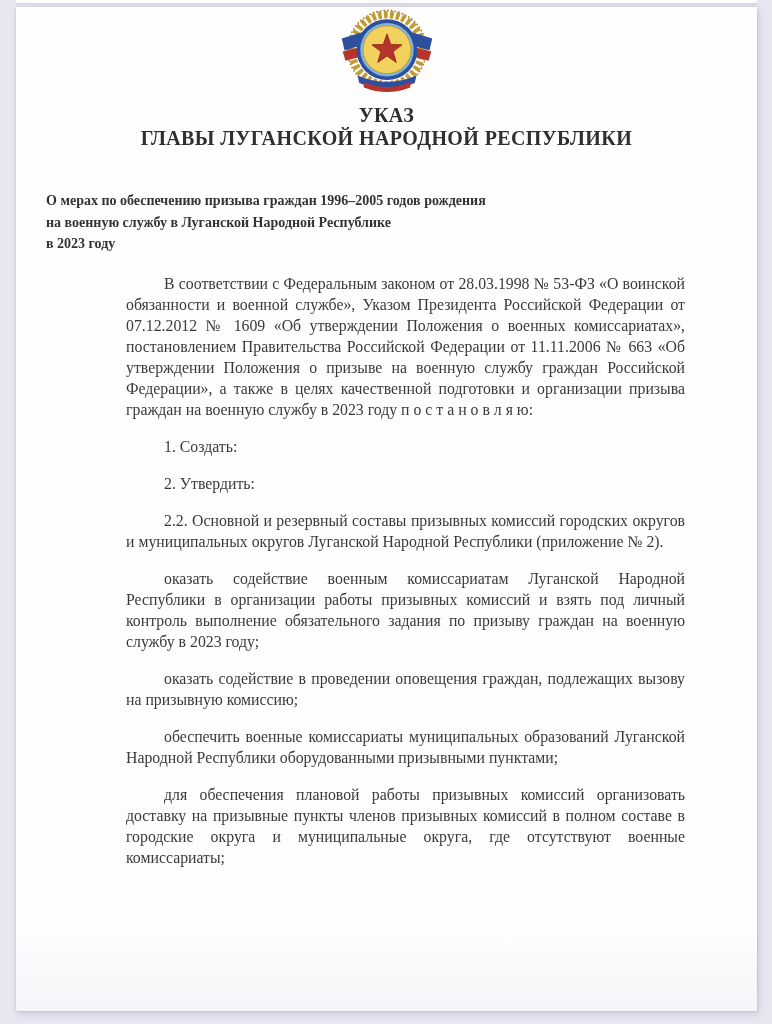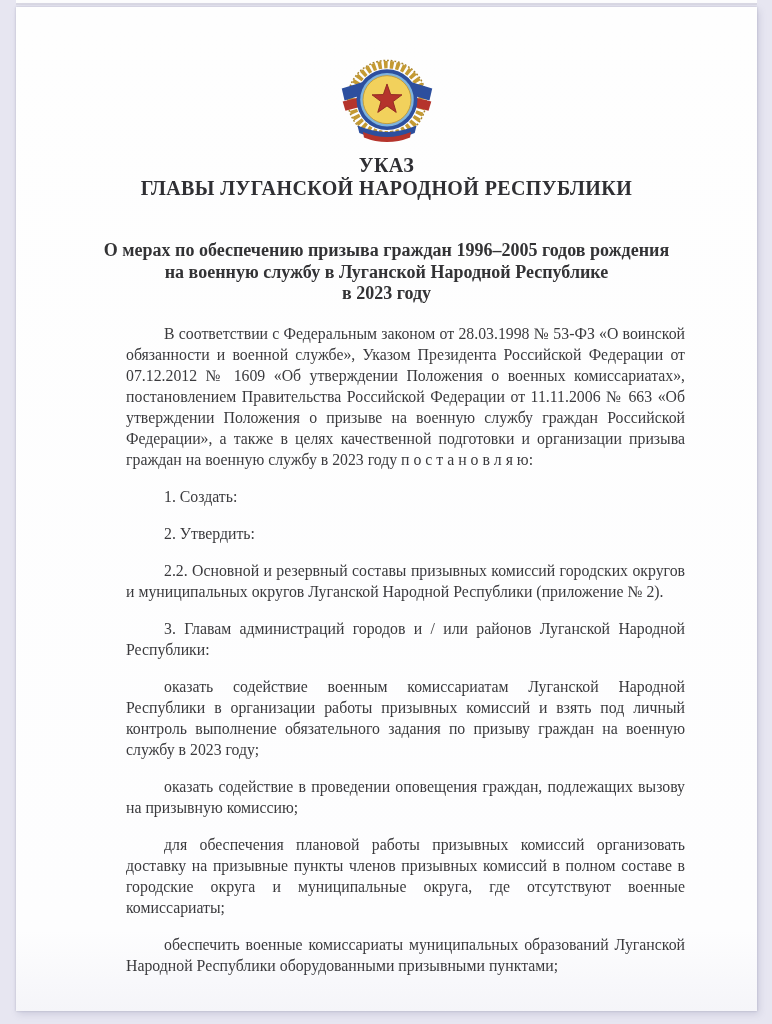--- a/index.html
+++ b/index.html
@@ -23,40 +23,38 @@
     }
     .page {
       position: absolute;
       left: 16px;
       top: 7px;
       width: 741px;
       height: 1004px;
       background: linear-gradient(#fefefe 0%, #fdfdfe 92%, #f5f5f9 100%);
       box-shadow: 0 0 2px rgba(110,110,140,.35), 2px 3px 7px rgba(110,110,150,.22);
       box-sizing: border-box;
-      padding-top: 50px;
     }
     .emblem {
       width: 96px;
       height: 89px;
       margin: 0 auto 8px auto;
     }
     .doc-title {
       margin: 0;
       text-align: center;
       font-size: 20px;
       font-weight: bold;
       line-height: 1.15;
       letter-spacing: 0.4px;
       color: #2f2f33;
     }
     .doc-subject {
       margin: 40px 30px 0 30px;
-      text-align: center;
-      font-size: 18px;
+      font-size: 14px;
       font-weight: bold;
       line-height: 21.5px;
       color: #333335;
     }
     .body-col {
       margin: 18px 56px 0 94px;
       font-size: 15.8px;
       line-height: 21px;
       text-align: justify;
       color: #3a3a3d;
@@ -106,20 +104,19 @@
     <span>О мерах по обеспечению призыва граждан 1996–2005 годов рождения</span><br>
     <span>на военную службу в Луганской Народной Республике</span><br>
     <span>в 2023 году</span>
   </div>
 
   <div class="body-col">
     <p>В соответствии с Федеральным законом от 28.03.1998 № 53-ФЗ «О воинской обязанности и военной службе», Указом Президента Российской Федерации от 07.12.2012 № 1609 «Об утверждении Положения о военных комиссариатах», постановлением Правительства Российской Федерации от 11.11.2006 № 663 «Об утверждении Положения о призыве на военную службу граждан Российской Федерации», а также в целях качественной подготовки и организации призыва граждан на военную службу в 2023 году п о с т а н о в л я ю:</p>
     <p>1. Создать:</p>
     <p>2. Утвердить:</p>
     <p>2.2. Основной и резервный составы призывных комиссий городских округов и муниципальных округов Луганской Народной Республики (приложение № 2).</p>
-    <p>3. Главам администраций городов и / или районов Луганской Народной Республики:</p>
     <p>оказать содействие военным комиссариатам Луганской Народной Республики в организации работы призывных комиссий и взять под личный контроль выполнение обязательного задания по призыву граждан на военную службу в 2023 году;</p>
     <p>оказать содействие в проведении оповещения граждан, подлежащих вызову на призывную комиссию;</p>
+    <p>обеспечить военные комиссариаты муниципальных образований Луганской Народной Республики оборудованными призывными пунктами;</p>
     <p>для обеспечения плановой работы призывных комиссий организовать доставку на призывные пункты членов призывных комиссий в полном составе в городские округа и муниципальные округа, где отсутствуют военные комиссариаты;</p>
-    <p>обеспечить военные комиссариаты муниципальных образований Луганской Народной Республики оборудованными призывными пунктами;</p>
   </div>
 
 </div>
 
 </body></html>

